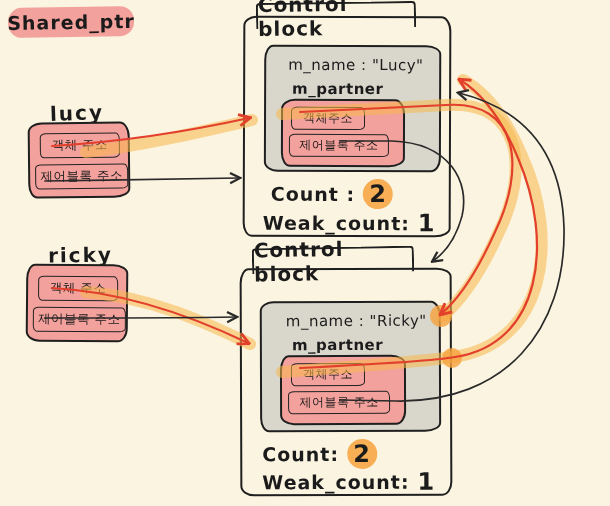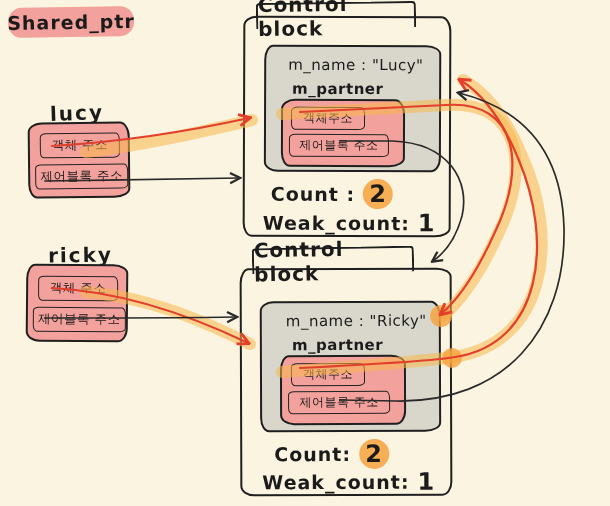--- a/index.html
+++ b/index.html
@@ -108,21 +108,21 @@
       <div class="abs line" style="left:24px;top:9px;">
         <span>m_name :</span>
         <span>"Ricky"</span>
       </div>
       <div class="abs line" style="left:30px;top:33px;font-weight:600;">m_partner</div>
       <div class="abs sketch2 pink" style="left:18px;top:52px;width:126px;height:70px;">
         <div class="abs minibox" style="left:9px;top:6px;width:74px;height:23px;font-size:12px;">객체주소</div>
         <div class="abs minibox" style="left:6px;top:34px;width:102px;height:23px;font-size:12px;">제어블록 주소</div>
       </div>
     </div>
-    <div class="abs count-line" style="left:32px;top:169px;">
+    <div class="abs count-line" style="left:20px;top:169px;">
       <span>Count:</span>
       <span class="orange-circle">
         <span class="count-big">2</span>
       </span>
     </div>
     <div class="abs count-line" style="left:20px;top:198px;">
       <span>Weak_count:</span>
       <span class="count-big">1</span>
     </div>
   </div>

